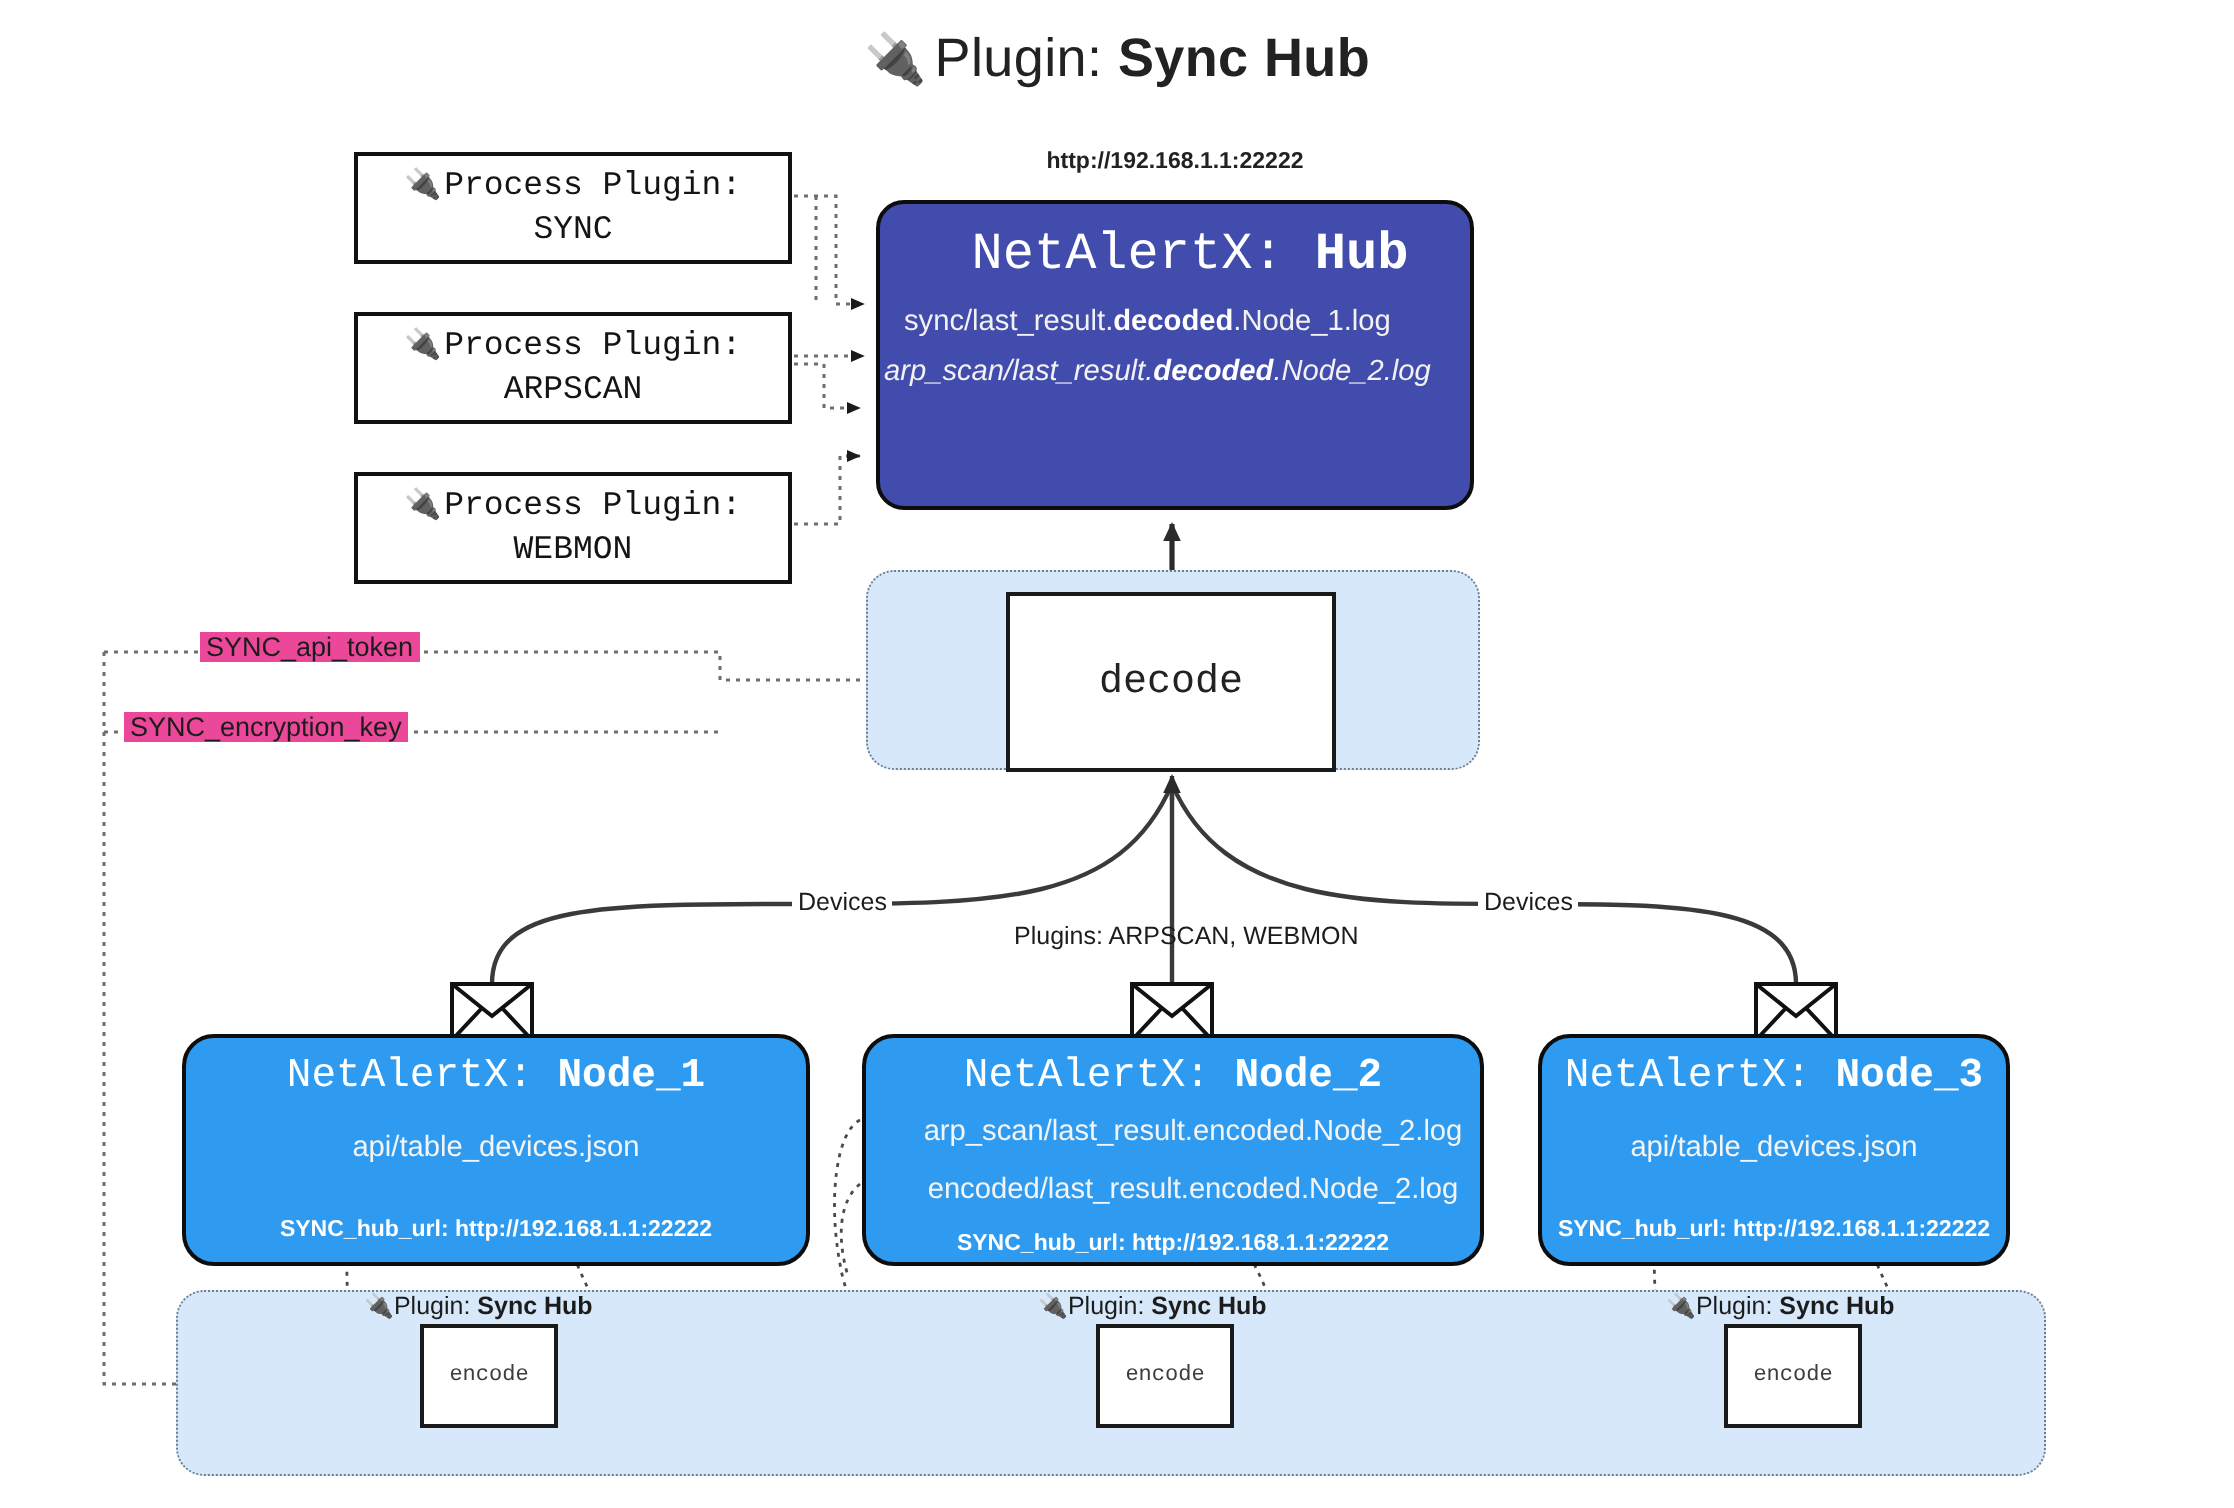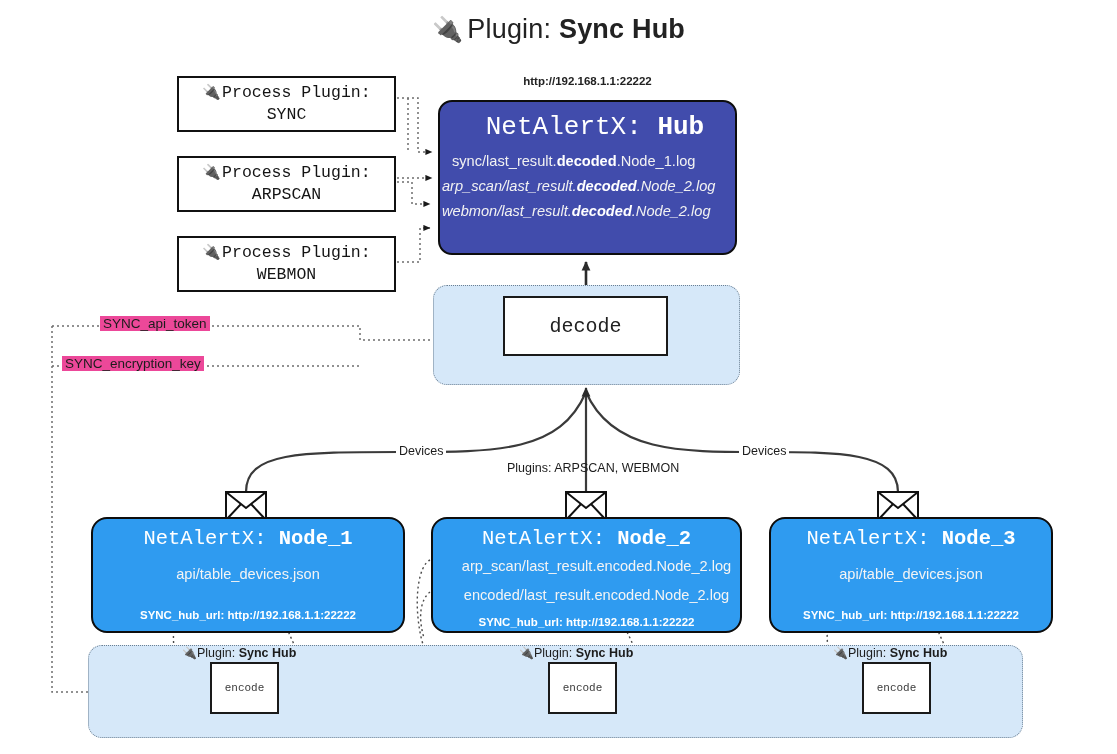--- a/index.html
+++ b/index.html
@@ -39,39 +39,39 @@
   #hub .r3,#hub .r4{padding-left:2px;font-style:italic;}
 
   
   .region{background:#d6e8f9;border:1.6px dotted #6b7f92;border-radius:14px;}
   #decode-region{left:433px;top:285px;width:307px;height:100px;}
   #bottom-region{left:88px;top:645px;width:935px;height:93px;}
 
   
   .wbox{background:#fff;border:2px solid #1a1a1a;display:flex;align-items:center;
         justify-content:center;color:#222;}
-  #decode{left:503px;top:296px;width:165px;height:60px;
+  #decode{left:503px;top:296px;width:165px;height:90px;
           font-family:"Liberation Mono","DejaVu Sans Mono",monospace;font-size:20px;}
   .encbox{width:69px;height:52px;font-family:"Liberation Mono","DejaVu Sans Mono",monospace;
           font-size:11px;color:#3c3c3c;}
   .enclabel{font-size:12.5px;white-space:nowrap;color:#1c1c1c;}
   .enclabel .plug{font-family:"DejaVu Sans",sans-serif;font-size:12px;}
   .enclabel b{font-weight:bold;}
 
   
   .node{background:#2f9bf0;border:2.5px solid #0d0d0d;border-radius:16px;
         color:#fff;height:116px;text-align:center;}
   .node .ntitle{margin-top:8px;font-family:"Liberation Mono","DejaVu Sans Mono",monospace;
         font-size:20.5px;}
   .node .ntitle b{font-weight:bold;}
   .node .nline{font-size:14.6px;line-height:25px;color:#f4f4f4;white-space:nowrap;}
   .node .nurl{font-size:11.5px;font-weight:bold;color:#fff;white-space:nowrap;}
   #node1{left:91px;top:517px;width:314px;}
   #node2{left:431px;top:517px;width:311px;}
-  #node3{left:769px;top:517px;width:284px;}
+  #node3{left:769px;top:517px;width:236px;}
   #node1 .nline{margin-top:12px;}
   #node1 .nurl{margin-top:22px;}
   #node3 .nline{margin-top:12px;}
   #node3 .nurl{margin-top:22px;}
   #node2 .nline{margin-top:4px;padding-left:20px;}
   #node2 .nurl{margin-top:8px;}
 
   
   .elabel{font-size:12.5px;color:#1c1c1c;white-space:nowrap;background:#fff;padding:0 3px;}
   .plabel{font-size:12.5px;color:#1c1c1c;white-space:nowrap;}
@@ -177,21 +177,20 @@
     <div class="l1"><span class="plug">🔌</span><span>Process Plugin:</span></div>
     <div class="l2">WEBMON</div>
   </div>
 
   <div class="abs" id="huburl">http://192.168.1.1:22222</div>
   <div class="abs" id="hub">
     <div class="htitle"><span>NetAlertX: </span><b>Hub</b></div>
     <div class="logs">
       <div class="logline r1"><span>sync/last_result.</span><b>decoded</b><span>.Node_1.log</span></div>
       <div class="logline r3"><span>arp_scan/last_result.</span><b>decoded</b><span>.Node_2.log</span></div>
-      <div class="logline r4"><span>webmon/last_result.</span><b>decoded</b><span>.Node_2.log</span></div>
     </div>
   </div>
 
   <div class="abs region" id="decode-region"></div>
   <div class="abs wbox" id="decode">decode</div>
 
   <div class="abs tokenlabel" style="left:100px;top:316px;">SYNC_api_token</div>
   <div class="abs tokenlabel" style="left:62px;top:356px;">SYNC_encryption_key</div>
 
   <div class="abs elabel" style="left:396px;top:444px;">Devices</div>

